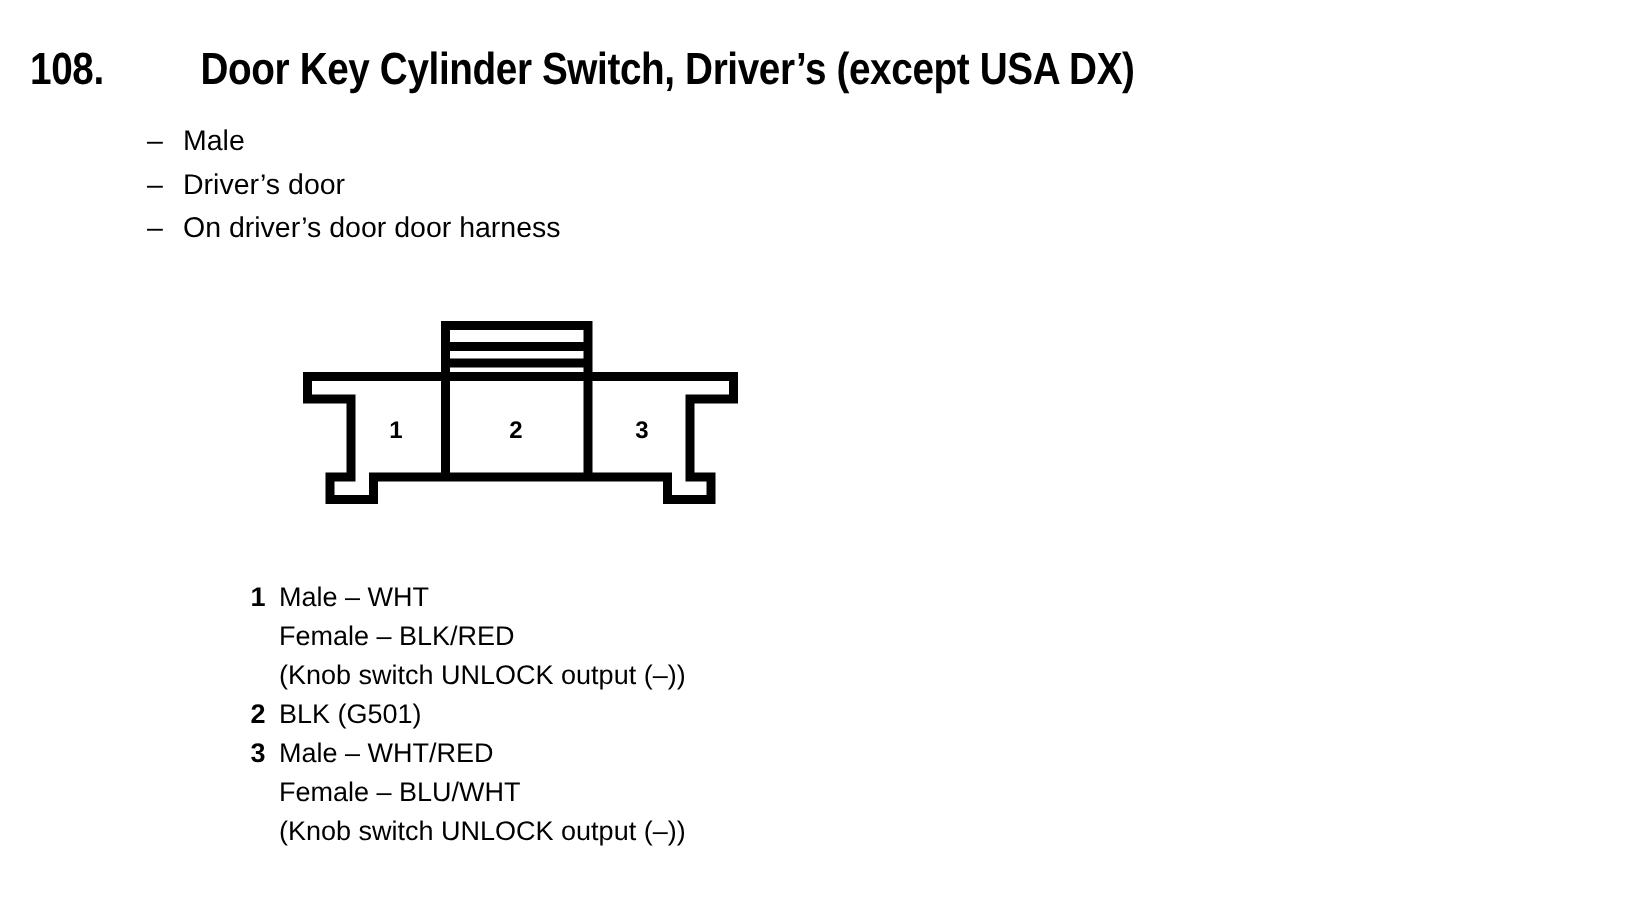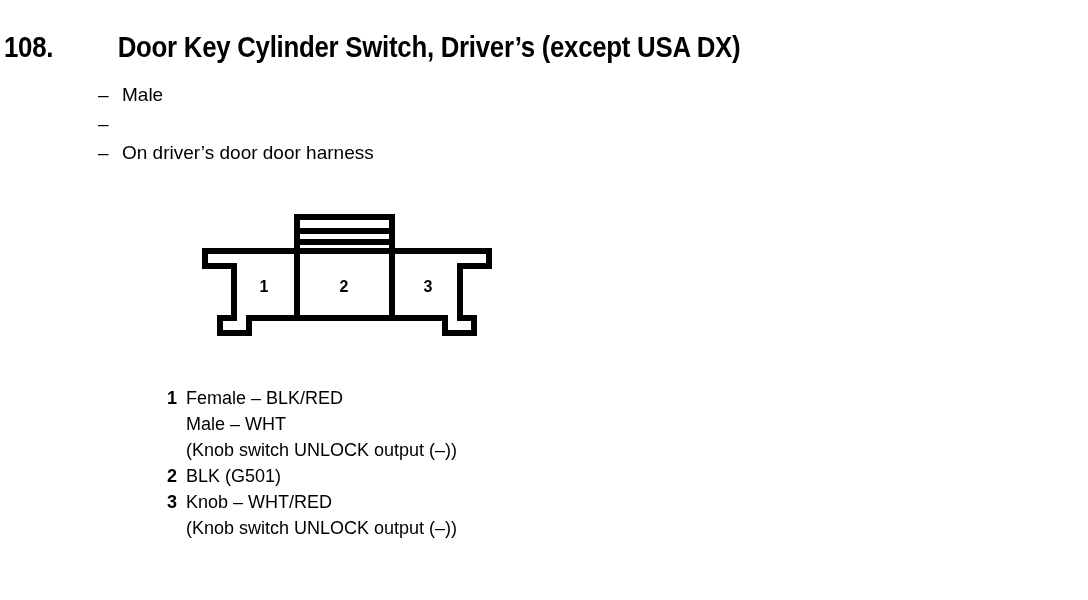--- a/index.html
+++ b/index.html
@@ -12,21 +12,21 @@
     height: 600px;
     position: relative;
     font-family: "Liberation Sans", sans-serif;
     color: #000000;
     overflow: hidden;
   }
 
   
   .title-row {
     position: absolute;
-    left: 0;
+    left: 16px;
     top: 30px;
     display: flex;
     align-items: flex-end;
     white-space: nowrap;
   }
   .title-num {
     font-size: 30px;
     font-weight: bold;
     transform: scaleX(0.86);
     transform-origin: left baseline;
@@ -112,20 +112,21 @@
   <span class="title-text">Door Key Cylinder Switch, Driver’s (except USA DX)</span>
 </div>
 
 <div class="bullets">
   <div class="bullet-line">
     <span class="bullet-dash">–</span>
     <span class="bullet-label">Male</span>
   </div>
   <div class="bullet-line">
     <span class="bullet-dash">–</span>
+    <span class="bullet-label">Driver’s door</span>
   </div>
   <div class="bullet-line">
     <span class="bullet-dash">–</span>
     <span class="bullet-label">On driver’s door door harness</span>
   </div>
 </div>
 
 <div class="diagram">
   <svg width="290" height="125" viewBox="0 0 290 125" xmlns="http://www.w3.org/2000/svg">
 
@@ -158,34 +159,35 @@
     <text class="pin-num" x="142" y="78">2</text>
     <text class="pin-num" x="226" y="78">3</text>
   </svg>
 </div>
 
 <div class="legend">
 
   <div class="legend-entry">
     <span class="legend-num">1</span>
     <span class="legend-lines">
+      <div class="legend-line">Male – WHT</div>
       <div class="legend-line">Female – BLK/RED</div>
-      <div class="legend-line">Male – WHT</div>
       <div class="legend-line">(Knob switch UNLOCK output (–))</div>
     </span>
   </div>
 
   <div class="legend-entry">
     <span class="legend-num">2</span>
     <span class="legend-lines">
       <div class="legend-line">BLK (G501)</div>
     </span>
   </div>
 
   <div class="legend-entry">
     <span class="legend-num">3</span>
     <span class="legend-lines">
-      <div class="legend-line">Knob – WHT/RED</div>
+      <div class="legend-line">Male – WHT/RED</div>
+      <div class="legend-line">Female – BLU/WHT</div>
       <div class="legend-line">(Knob switch UNLOCK output (–))</div>
     </span>
   </div>
 
 </div>
 
 </body></html>

